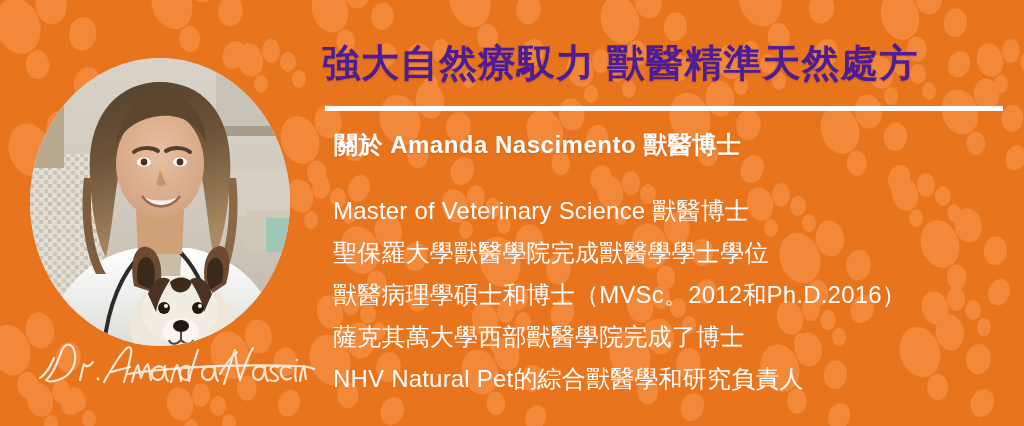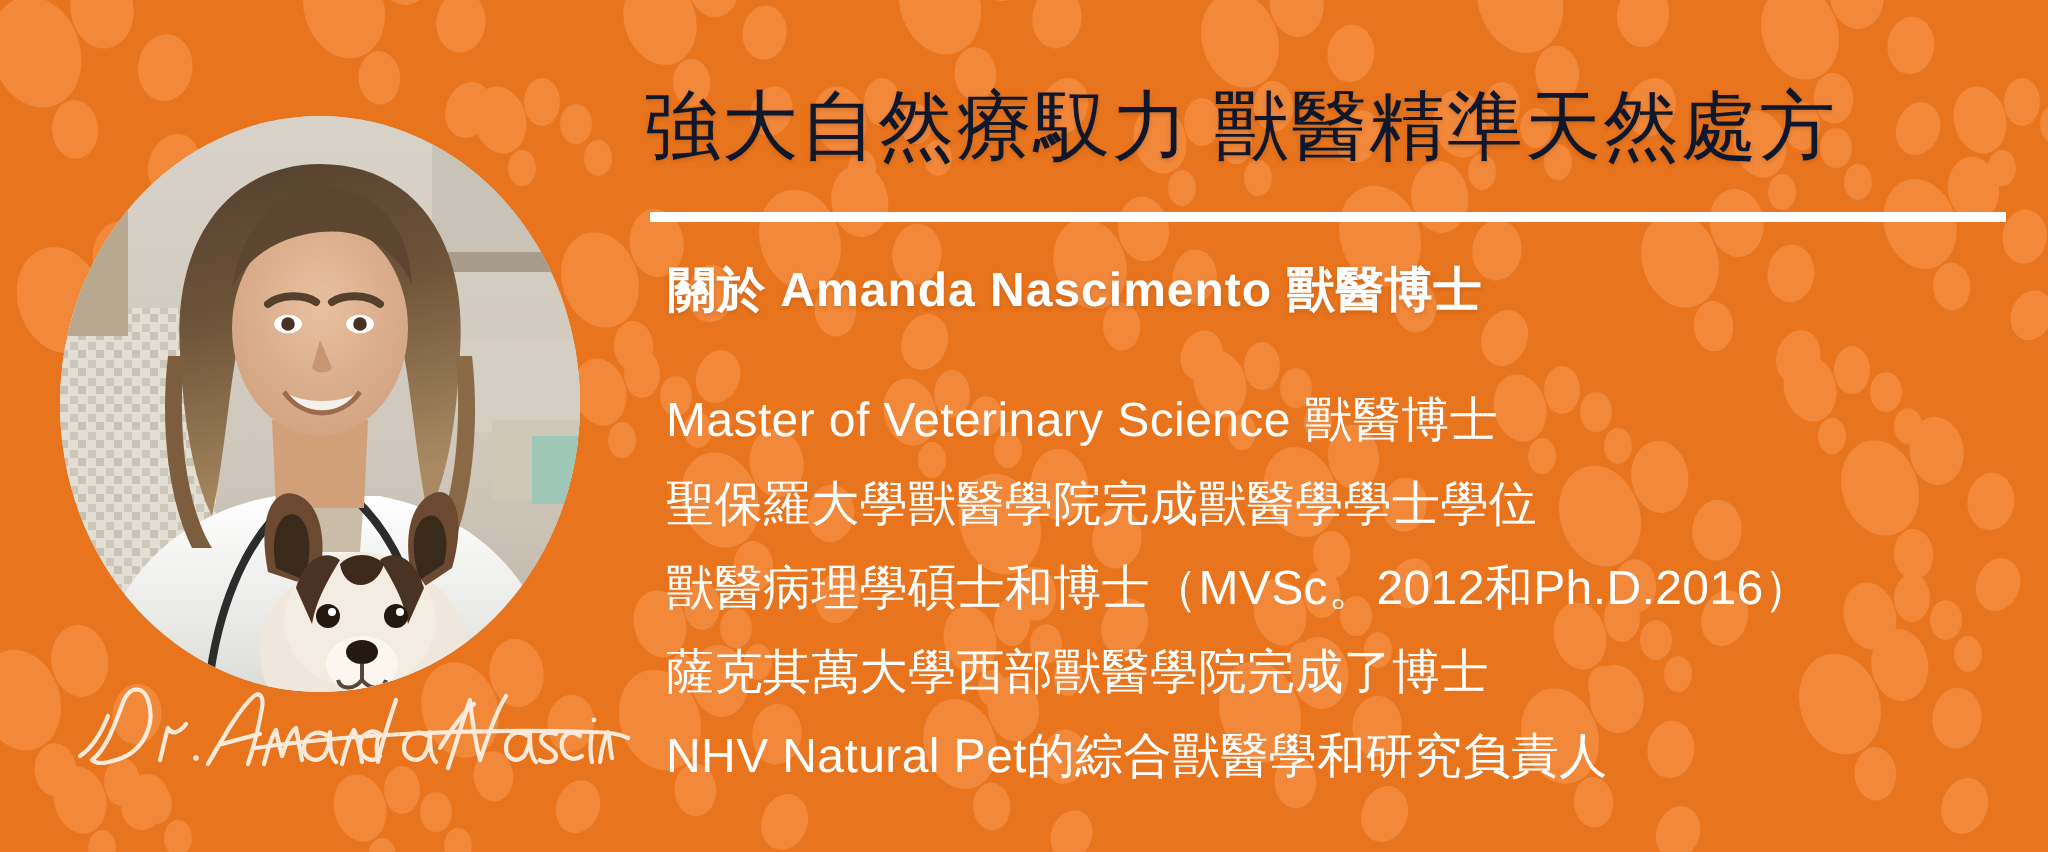--- a/index.html
+++ b/index.html
@@ -33,23 +33,23 @@
     position:absolute;left:28px;top:334px;
     width:290px;height:62px;
   }
   .signature svg{display:block;width:290px;height:62px;}
   
   .content{
     position:absolute;left:322px;top:0;right:0;height:426px;
   }
   .headline{
     position:absolute;left:0;top:38px;
-    color:#0f172a;
+    color:#4c1d95;
     font-size:38px;
-    font-weight:normal;
+    font-weight:bold;
     letter-spacing:1px;
     white-space:nowrap;
     text-shadow:0 1px 2px rgba(120,55,10,.25);
   }
   .rule{
     position:absolute;left:3px;top:106px;
     width:678px;height:4px;
     background:#ffffff;
     border-top:1px solid rgba(255,255,255,.55);
   }

